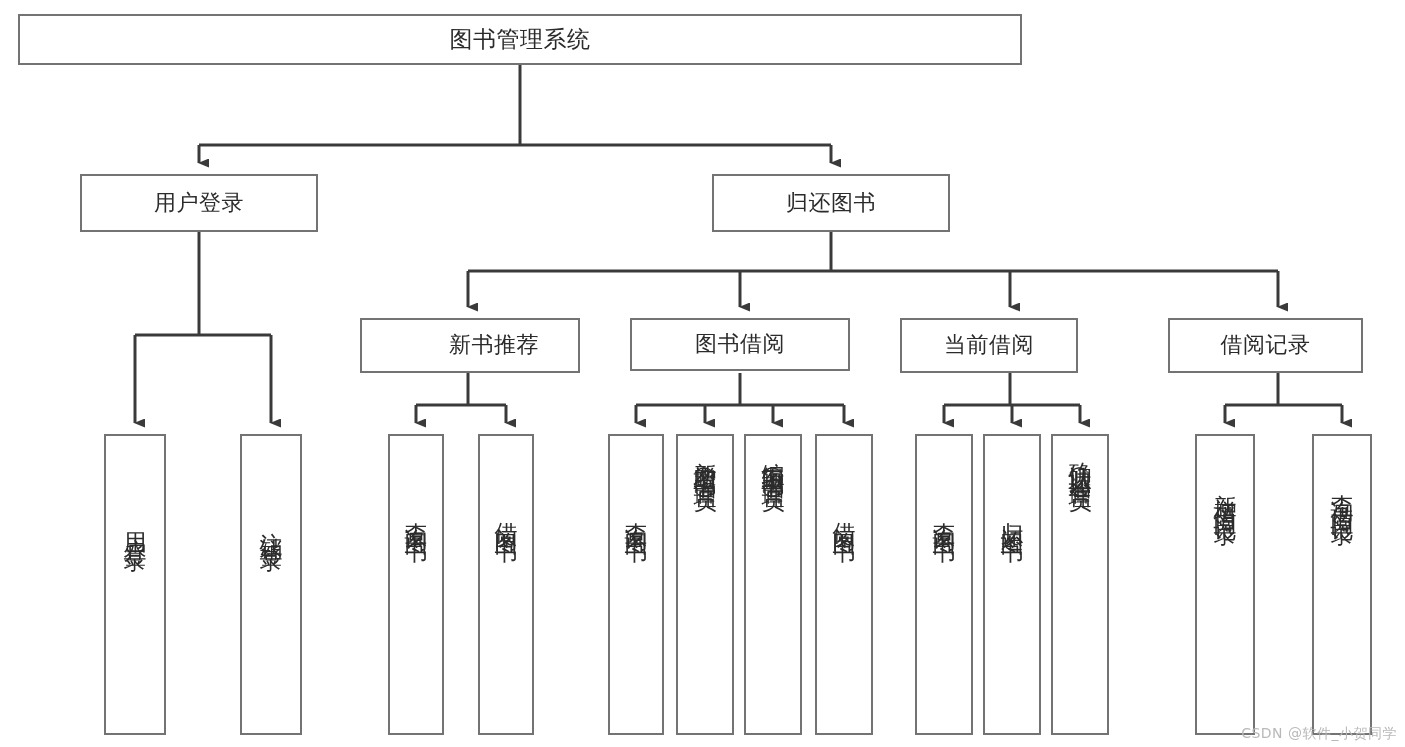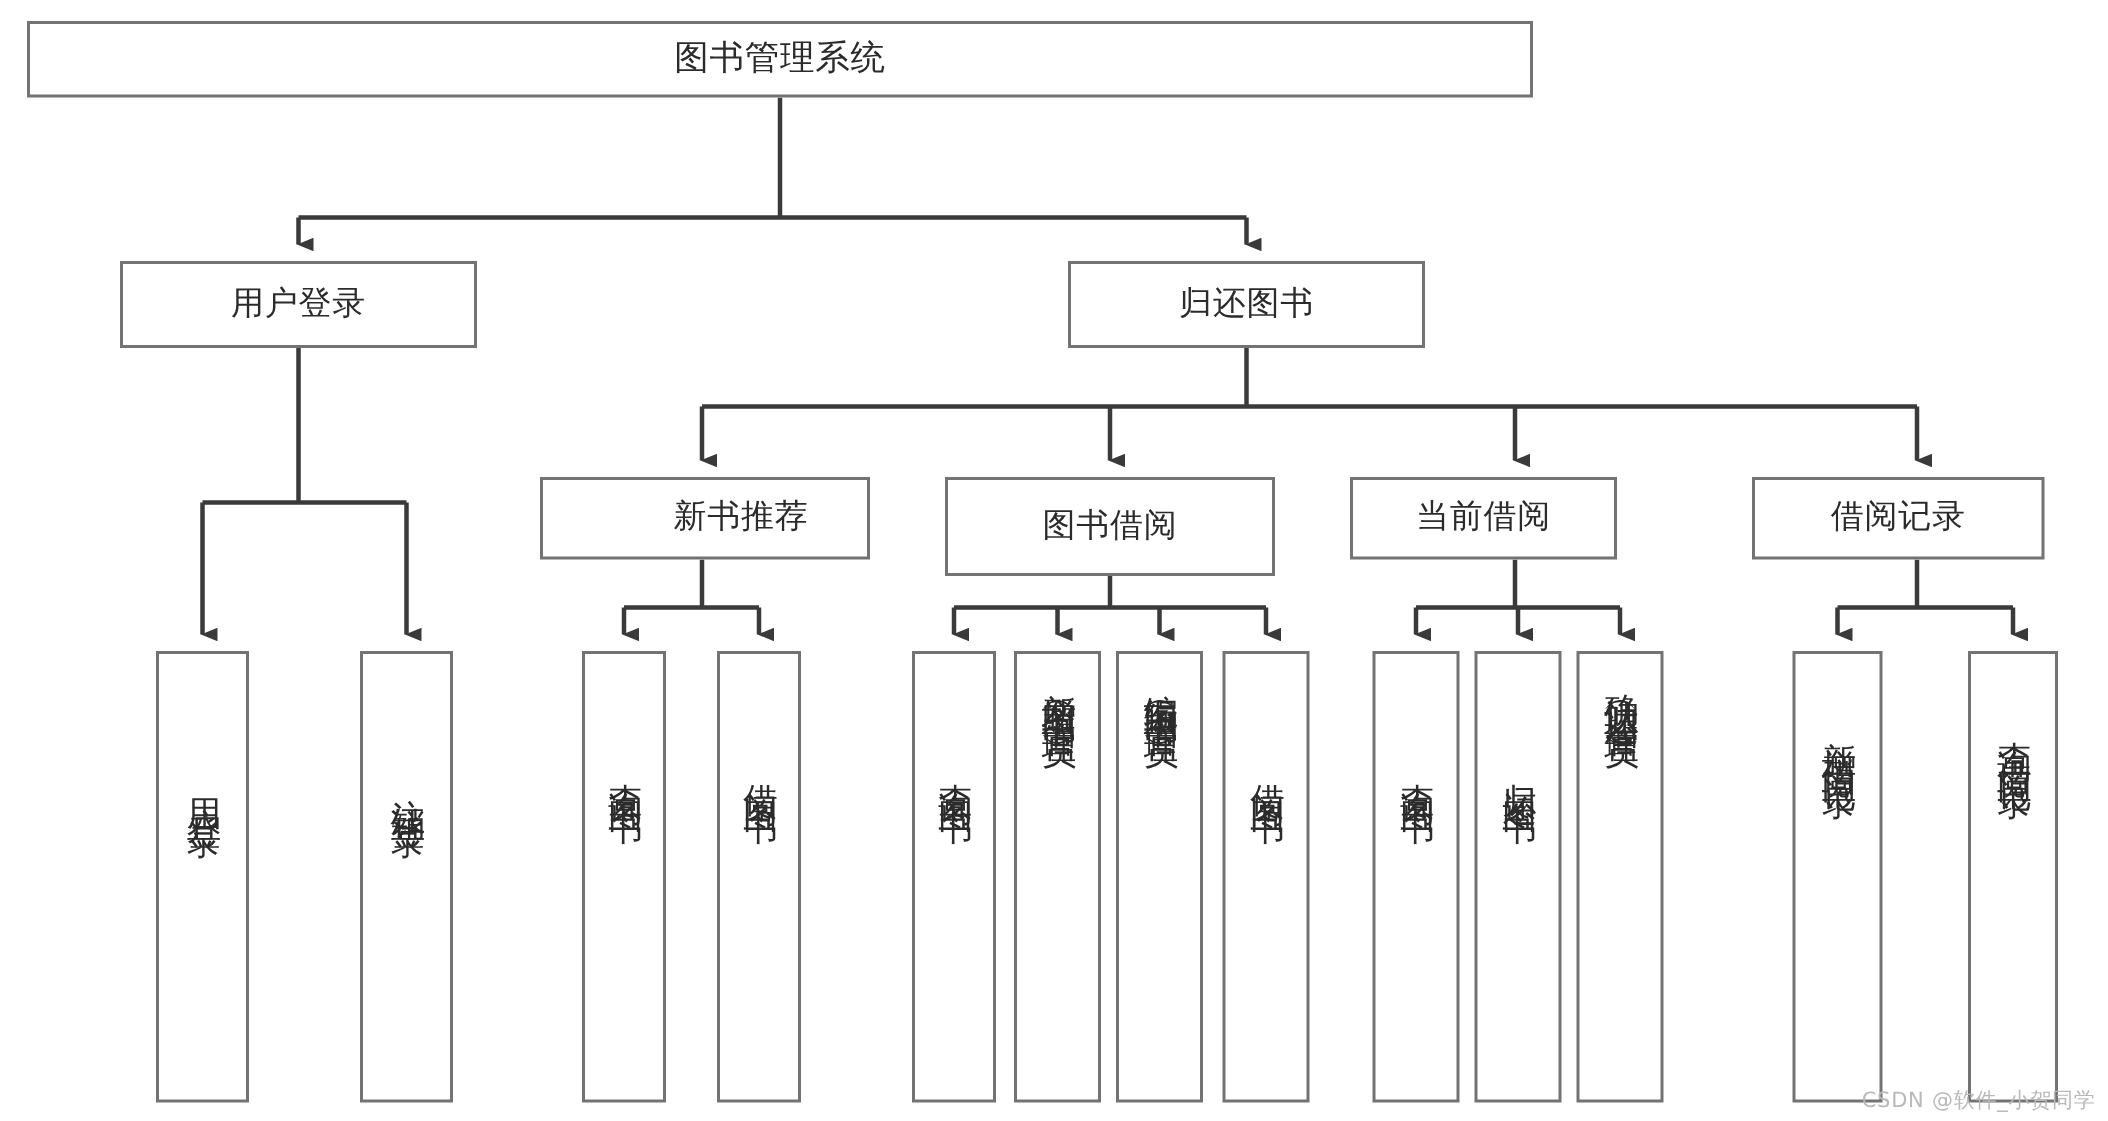--- a/index.html
+++ b/index.html
@@ -144,21 +144,21 @@
   </div>
 
   <div class="node h" style="left:712px; top:174px; width:238px; height:58px;">
     <span class="node-label">归还图书</span>
   </div>
 
   <div class="node h" style="left:360px; top:318px; width:220px; height:55px;padding-left:48px;">
     <span class="node-label">新书推荐</span>
   </div>
 
-  <div class="node h" style="left:630px; top:318px; width:220px; height:66px;">
+  <div class="node h" style="left:630px; top:318px; width:220px; height:53px;">
     <span class="node-label">图书借阅</span>
   </div>
 
   <div class="node h" style="left:900px; top:318px; width:178px; height:55px;">
     <span class="node-label">当前借阅</span>
   </div>
 
   <div class="node h" style="left:1168px; top:318px; width:195px; height:55px;">
     <span class="node-label">借阅记录</span>
   </div>

